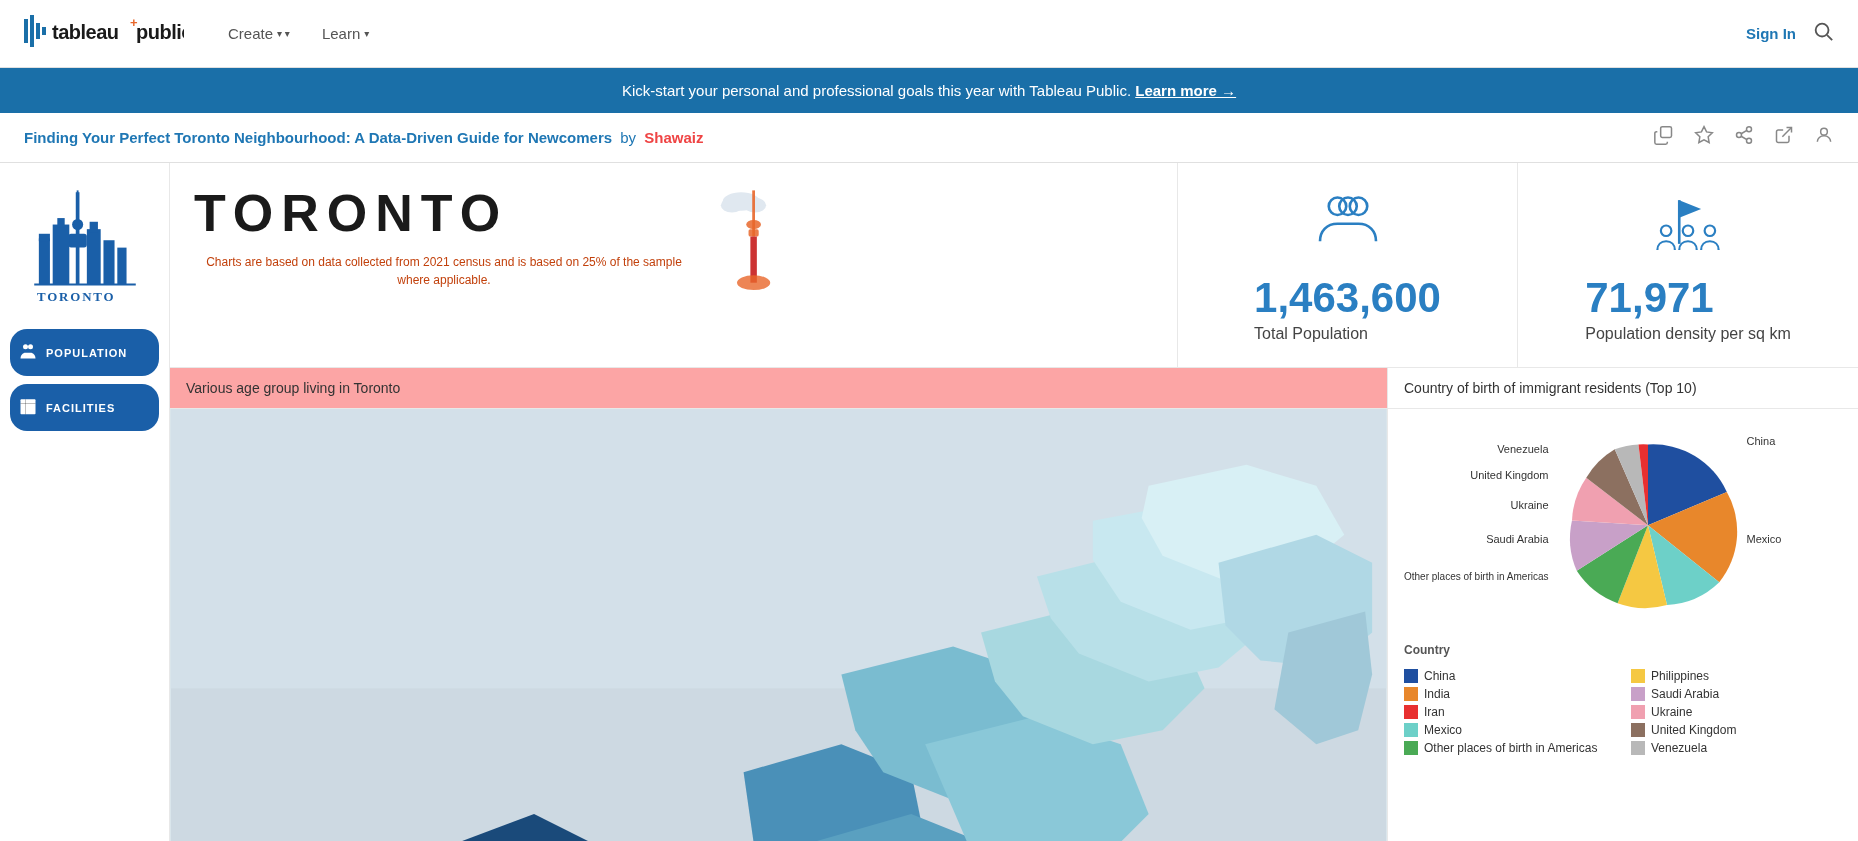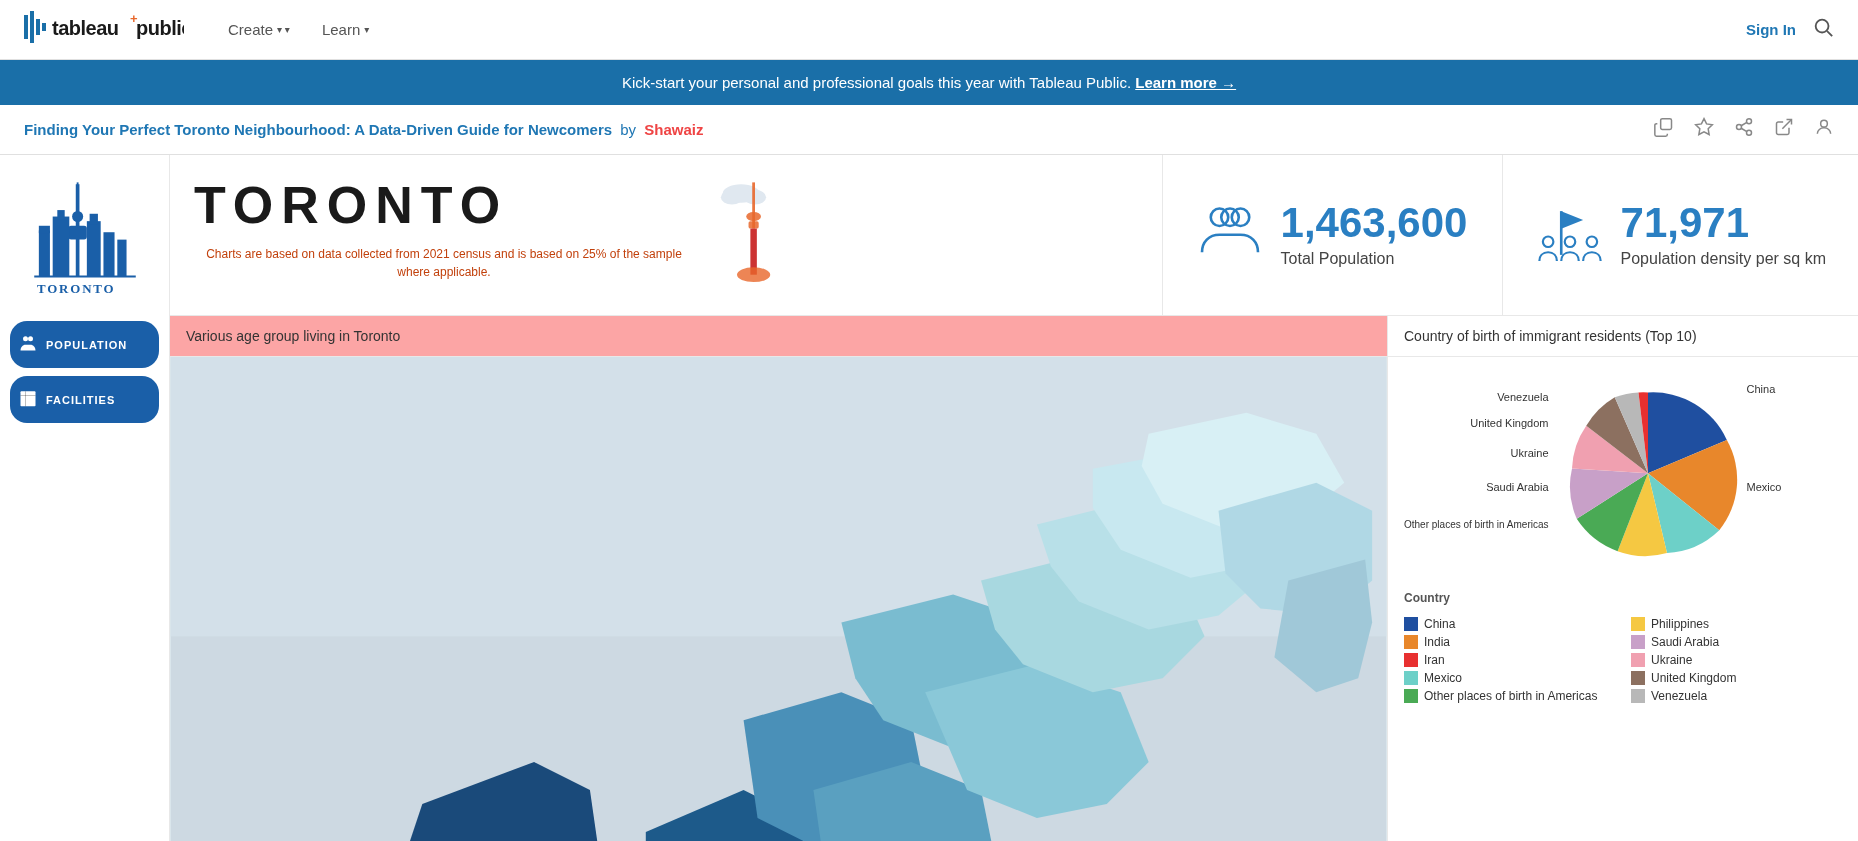--- a/index.html
+++ b/index.html
@@ -4,21 +4,21 @@
   <style>
     * { margin: 0; padding: 0; box-sizing: border-box; }
     body { font-family: 'Segoe UI', Arial, sans-serif; background: #f5f5f5; width: 1858px; min-height: 841px; overflow-x: hidden; }
 
     
     .navbar {
       display: flex;
       align-items: center;
       background: #fff;
       padding: 0 24px;
-      height: 60px;
+      height: 68px;
       border-bottom: 1px solid #e0e0e0;
     }
     .navbar-logo {
       display: flex;
       align-items: center;
       margin-right: 32px;
     }
     .logo-text {
       color: #1a1a1a;
       font-size: 22px;
@@ -148,20 +148,21 @@
     .toronto-tower-svg { width: 90px; height: 120px; flex-shrink: 0; }
     .toronto-description { font-size: 12px; color: #c2410c; margin-top: 10px; max-width: 500px; line-height: 1.5; text-align: center; }
 
     .stat-card {
       display: flex;
       align-items: center;
       gap: 16px;
       padding: 24px 32px;
       border-right: 1px solid #e8e8e8;
       min-width: 340px;
+      flex-direction: column;
     }
     .stat-icon svg { width: 70px; height: 70px; }
     .stat-value { font-size: 42px; font-weight: 700; color: #2a7fc2; line-height: 1; }
     .stat-label { font-size: 16px; color: #444; margin-top: 6px; }
 
     
     .bottom-row {
       display: flex;
       flex: 1;
     }

